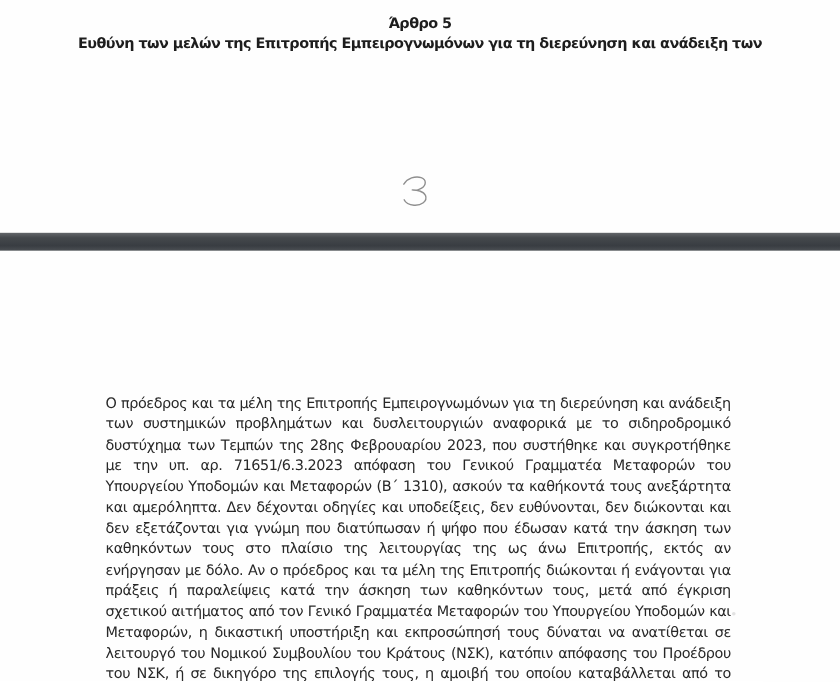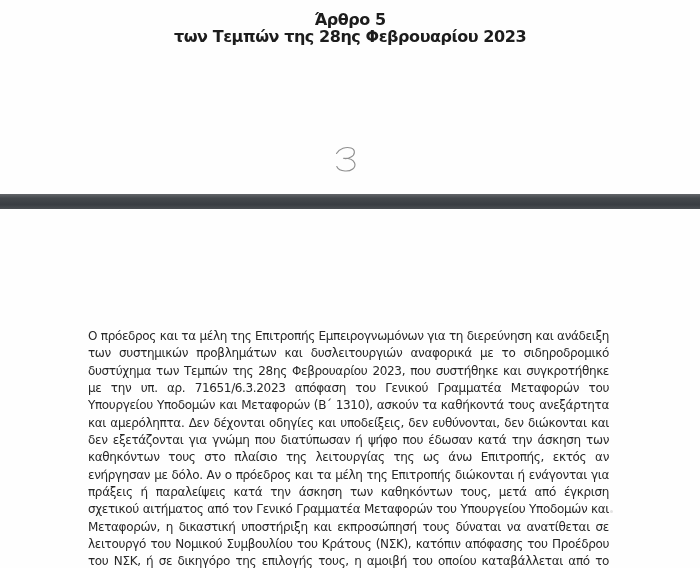--- a/index.html
+++ b/index.html
@@ -41,21 +41,21 @@
     height: 3px;
     background: linear-gradient(180deg, rgba(0,0,0,0.12), rgba(0,0,0,0));
   }
 
   .doc-header {
     position: absolute;
     top: 11px;
     left: 0;
     width: 700px;
     text-align: center;
-    font-size: 16px;
+    font-size: 12px;
     font-weight: bold;
     line-height: 17.4px;
     letter-spacing: -0.45px;
     color: #1d1d1d;
   }
   .doc-header .hline {
     white-space: nowrap;
   }
 
   .handwritten-number {
@@ -88,21 +88,21 @@
 </style>
 </head>
 <body>
 
 <div class="viewport">
 
   <div class="page page-previous">
 
     <div class="doc-header">
       <div class="hline">Άρθρο 5</div>
-      <div class="hline">των Τεμπών της 28ης Φεβρουαρίου 2023</div>
+      <div class="hline">Ευθύνη των μελών της Επιτροπής Εμπειρογνωμόνων για τη διερεύνηση και ανάδειξη των</div>
     </div>
 
     <svg class="handwritten-number" viewBox="0 0 26 29" aria-label="3">
       <path d="M 3.5 8.5 C 6.5 3.5, 13 1.5, 18 3 C 22.5 4.5, 22.5 9.5, 18 12
                C 15.5 13.4, 12 13.8, 10.5 13.3
                C 14 13.2, 20 14.2, 21.6 18
                C 23.4 22.8, 18 26.4, 12 26
                C 8 25.7, 4.8 23.8, 3.8 21.5" fill="none" stroke="#8f8f8f" stroke-width="1.15" stroke-linecap="round" stroke-linejoin="round"></path>
     </svg>
   </div>

